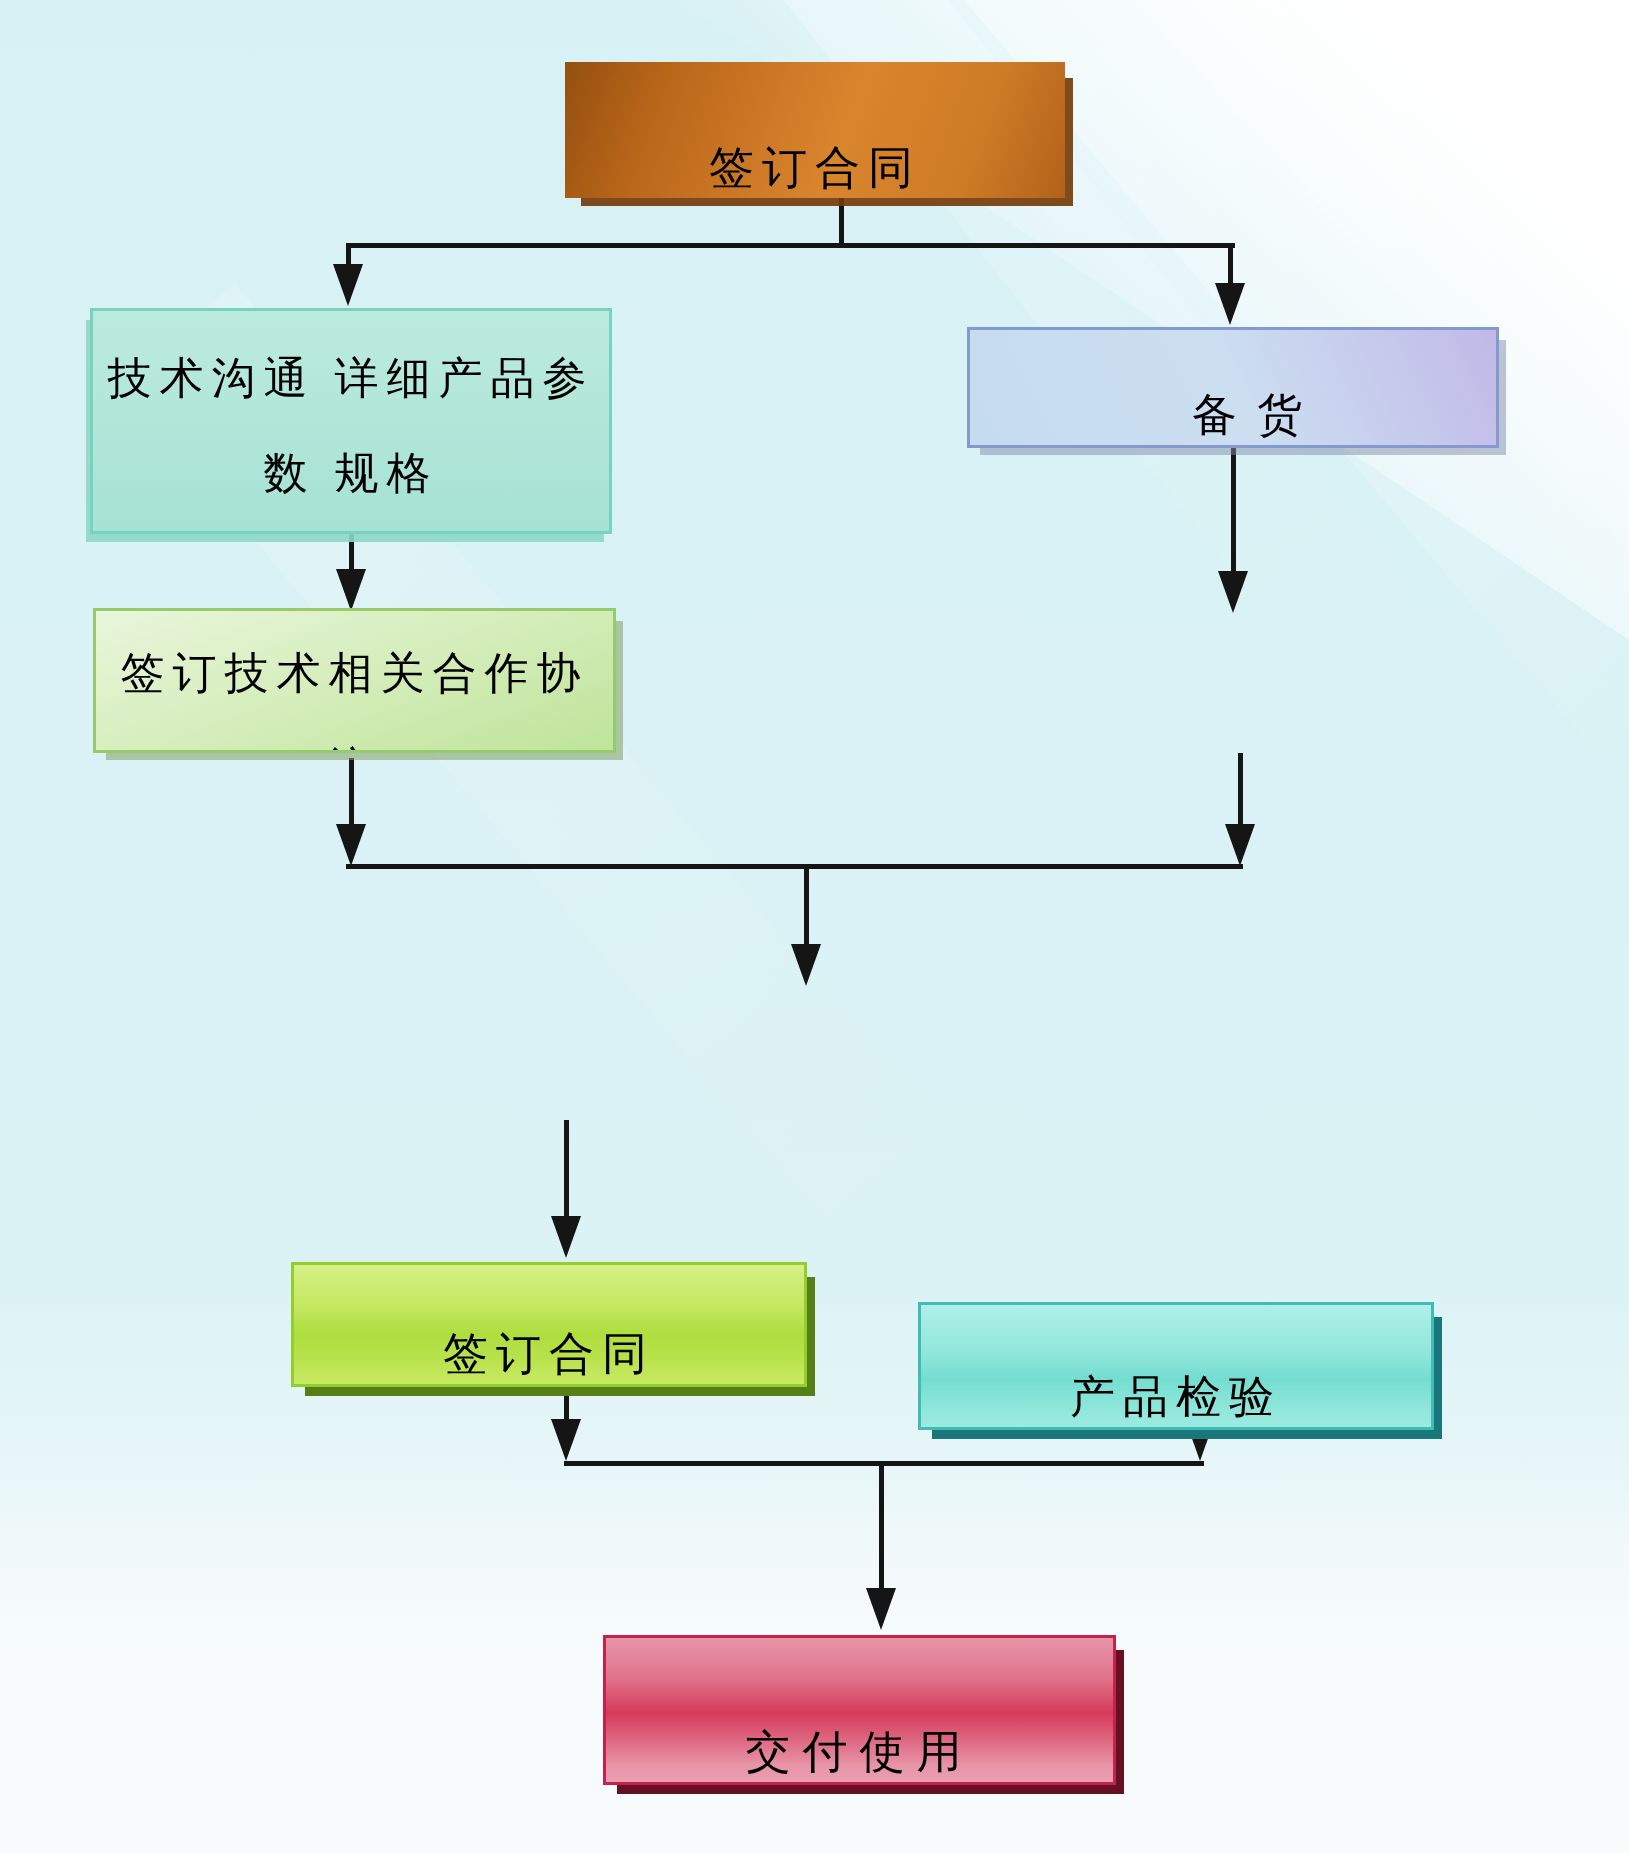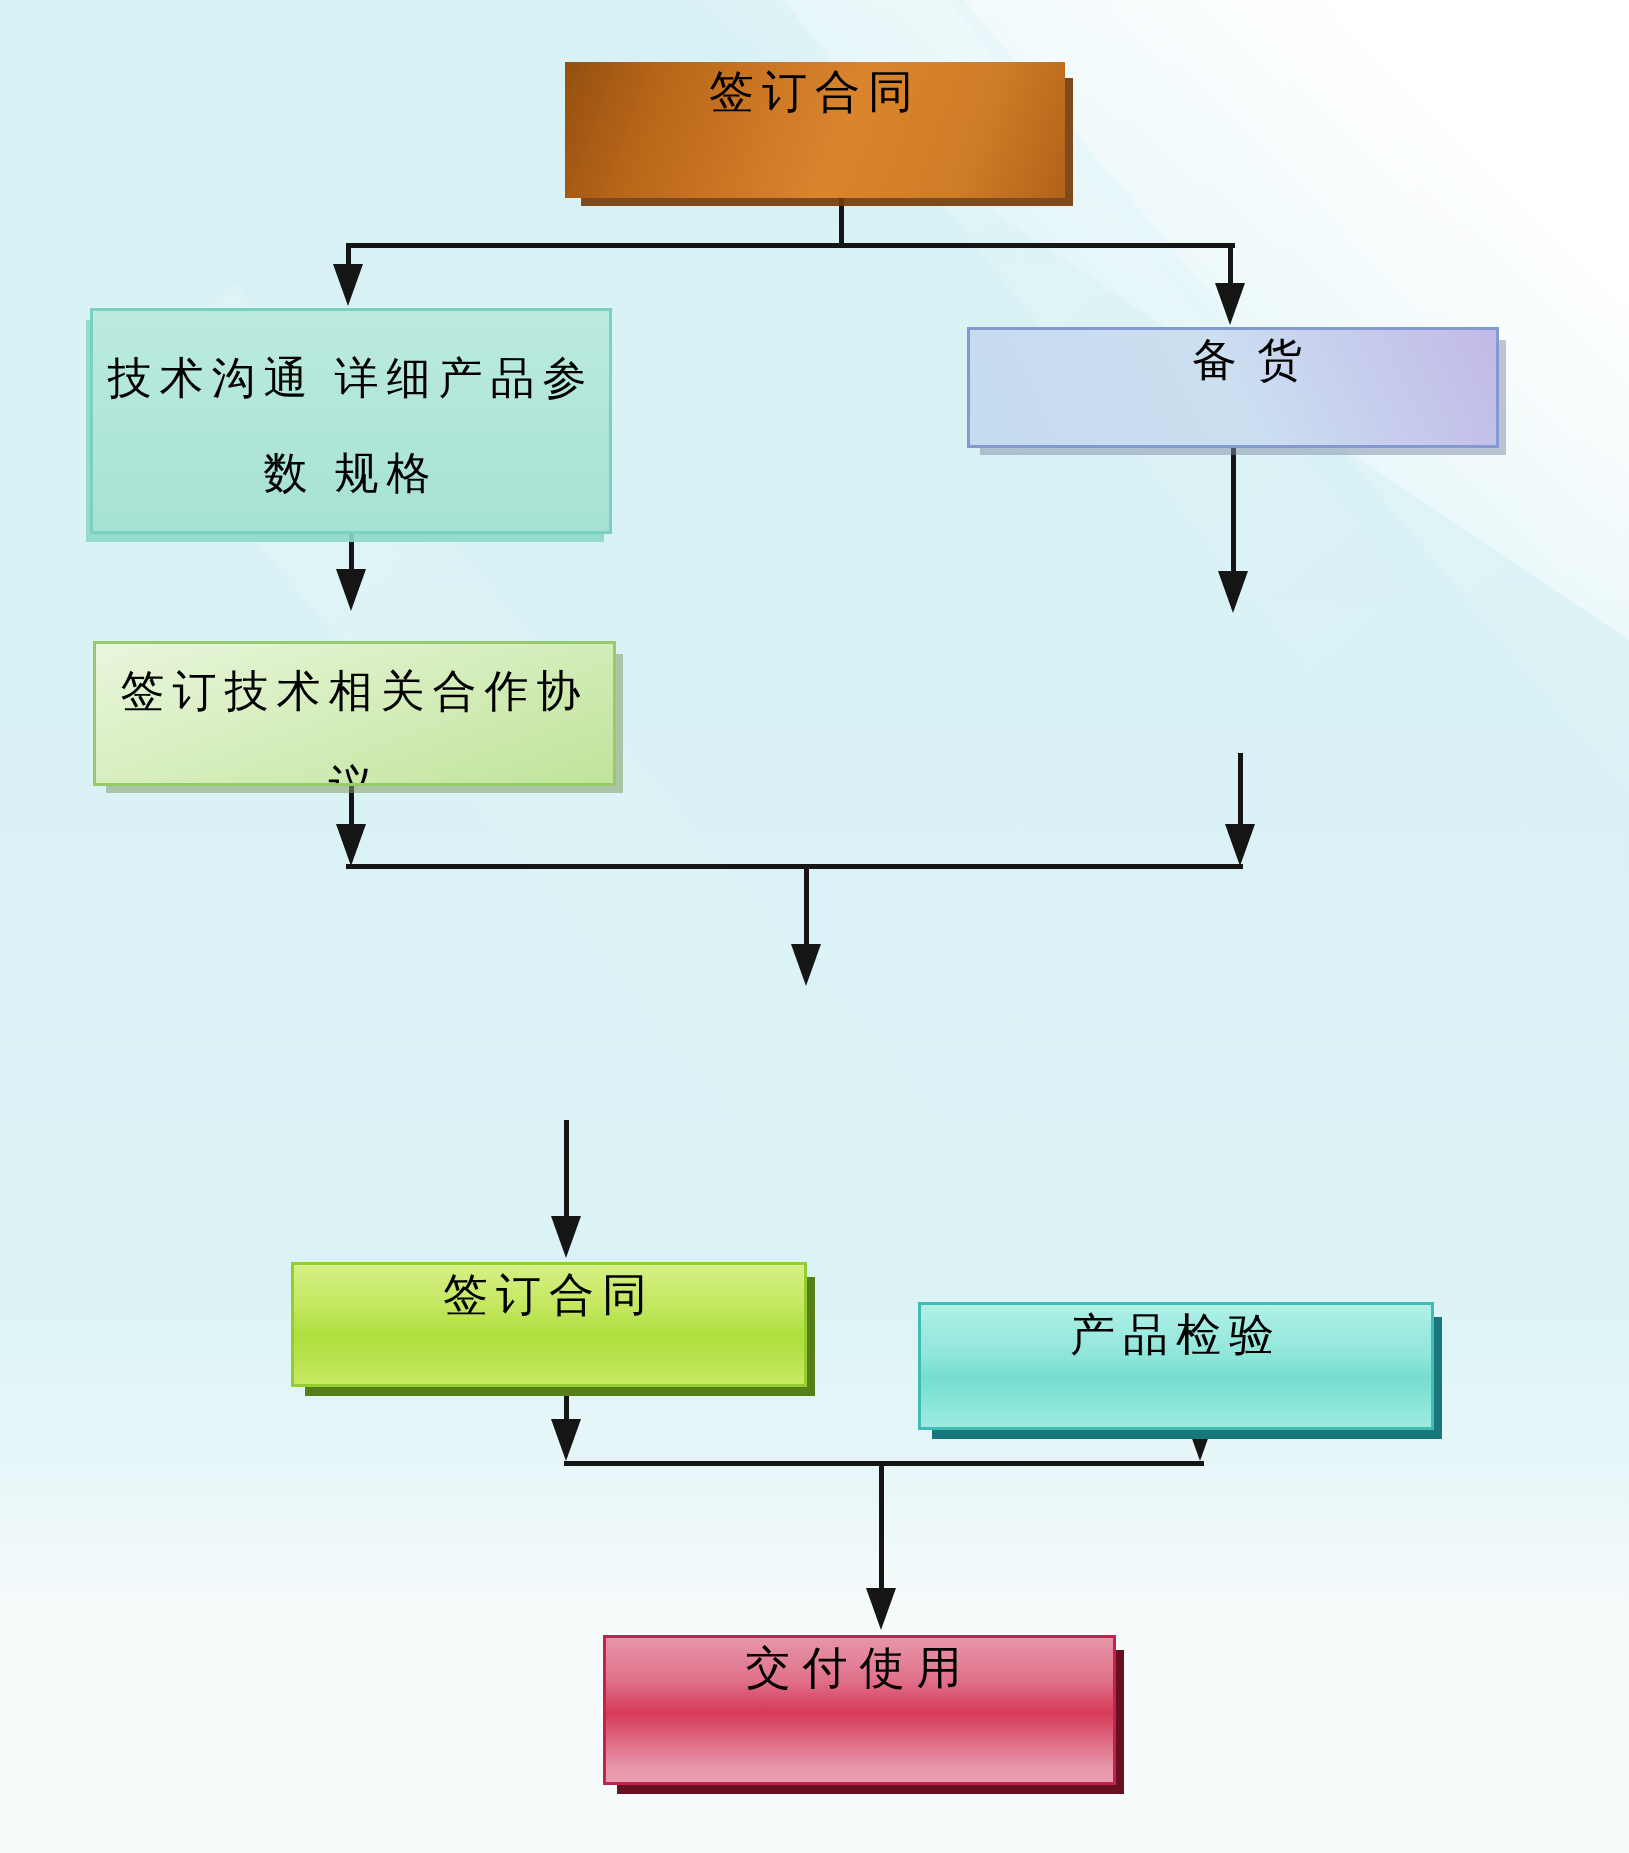--- a/index.html
+++ b/index.html
@@ -24,21 +24,21 @@
   .ray2{left:690px;top:-120px;width:130px;height:1050px;transform:rotate(-38deg);opacity:.35;}
   .ray3{left:1080px;top:-60px;width:160px;height:1150px;transform:rotate(-42deg);opacity:.3;}
   .ray4{left:120px;top:380px;width:150px;height:1200px;transform:rotate(-40deg);opacity:.18;}
   .bg-bottom{
     position:absolute;left:0;bottom:0;width:100%;height:380px;
     background:linear-gradient(to top,#f7fbfb 50%,rgba(247,251,251,0));
   }
   
   .node{
     position:absolute;
-    display:flex;align-items:flex-start;justify-content:center;
+    display:flex;align-items:flex-end;justify-content:center;
     color:#000;text-align:center;
     font-size:45px;letter-spacing:8px;
     box-sizing:border-box;
   }
   .node-contract{
     left:565px;top:62px;width:500px;height:136px;
     background:linear-gradient(110deg,#94500f 0%,#bb671a 20%,#d9852e 55%,#cf7c26 80%,#b2621a 100%);
     box-shadow:12px 12px 0 -4px rgba(116,60,10,0.92);
   }
   .node-tech{
@@ -51,26 +51,26 @@
   }
   .node-stock{
     left:967px;top:327px;width:532px;height:121px;
     background:linear-gradient(245deg,#c1b9e8 0%,#ccdff1 50%,#c5dbee 100%);
     border:3px solid #8499cf;
     box-shadow:10px 10px 0 -3px rgba(130,140,170,0.5);
     letter-spacing:20px;
     padding-left:48px;
   }
   .node-agreement{
-    left:93px;top:641px;width:523px;height:145px;
+    left:93px;top:608px;width:523px;height:145px;
     background:linear-gradient(160deg,#e9f6dc 0%,#d7eebe 45%,#bfe49a 100%);
     border:3px solid #96ca6a;
     box-shadow:10px 10px 0 -3px rgba(130,160,100,0.55);
     display:block;overflow:hidden;
-    font-size:44px;line-height:95px;padding-top:0;
+    font-size:44px;line-height:95px;padding-top:15px;
   }
   .node-transport{
     left:996px;top:617px;width:515px;height:128px;
     background:linear-gradient(to bottom,#f1edef 0%,#efe9ec 50%,#ecd5e0 82%,#e3bfd0 100%);
     border:3px solid #db8fb7;
     box-shadow:10px 10px 0 -3px rgba(150,145,150,0.5);
   }
   .node-delivery{
     left:287px;top:990px;width:1073px;height:132px;
     background:linear-gradient(to bottom,#99a1e2 0%,#aab1ec 25%,#8089d8 45%,#6a73d0 57%,#9aa2e4 85%,#a8afe9 100%);

